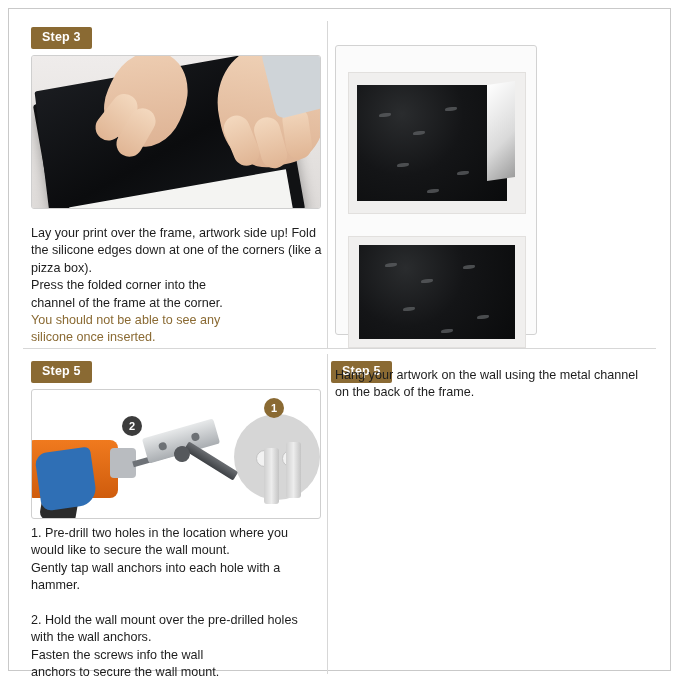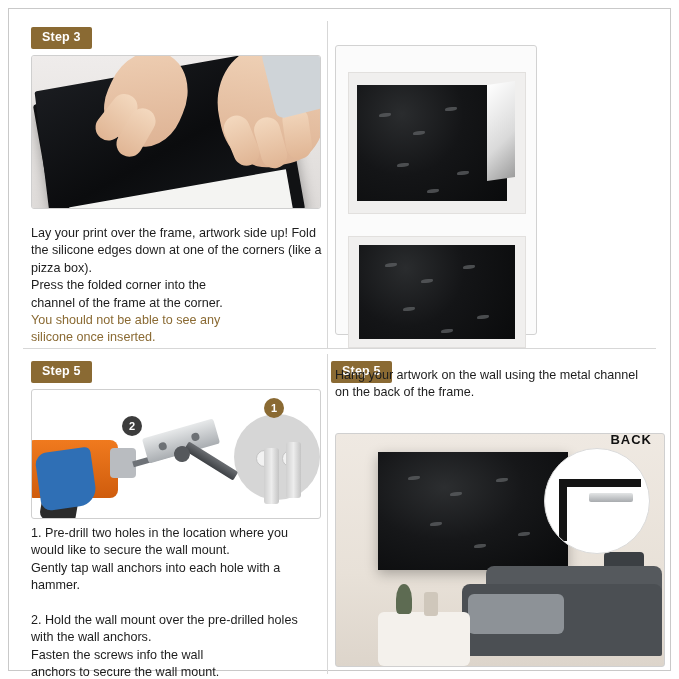--- a/index.html
+++ b/index.html
@@ -477,39 +477,15 @@
     <div id="step4-text" class="body-text">1. Pre-drill two holes in the location where you would like to secure the wall mount.
 Gently tap wall anchors into each hole with a hammer.
 
 2. Hold the wall mount over the pre-drilled holes with the wall anchors.
 Fasten the screws info the wall
 anchors to secure the wall mount.</div>
 
     <div id="step5-badge" class="step-badge">Step 5</div>
     <div id="step5-text" class="body-text">Hang your artwork on the wall using the metal channel on the back of the frame.</div>
 
-    <div class="room-photo">
-      <div class="wall-art">
-        <div class="fish" style="left:30px; top:24px;"></div>
-        <div class="fish" style="left:72px; top:40px;"></div>
-        <div class="fish" style="left:118px; top:26px;"></div>
-        <div class="fish" style="left:52px; top:70px;"></div>
-        <div class="fish" style="left:140px; top:80px;"></div>
-        <div class="fish" style="left:96px; top:92px;"></div>
-      </div>
-      <div class="lamp"></div>
-      <div class="sofa-back"></div>
-      <div class="sofa"></div>
-      <div class="sofa-cushion"></div>
-      <div class="table"></div>
-      <div class="plant"></div>
-      <div class="vase"></div>
-
-      <div class="back-bubble">
-        <div class="bb-frame-h"></div>
-        <div class="bb-frame-v"></div>
-        <div class="bb-channel"></div>
-      </div>
-      <div class="back-label">BACK</div>
-    </div>
 
   </div>
 </div>
 
 </body></html>

